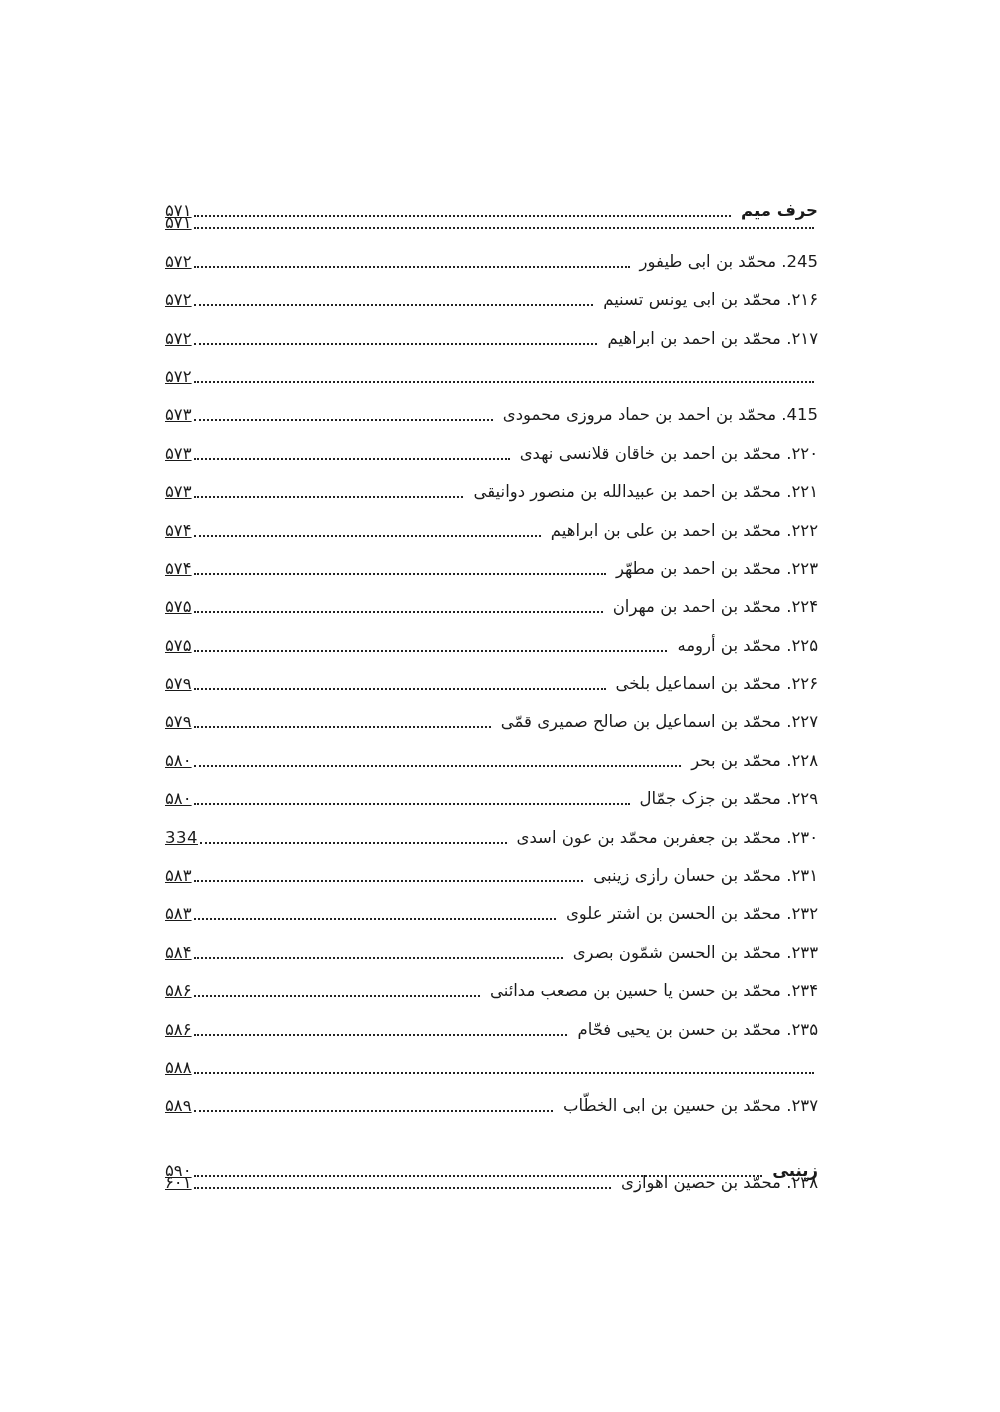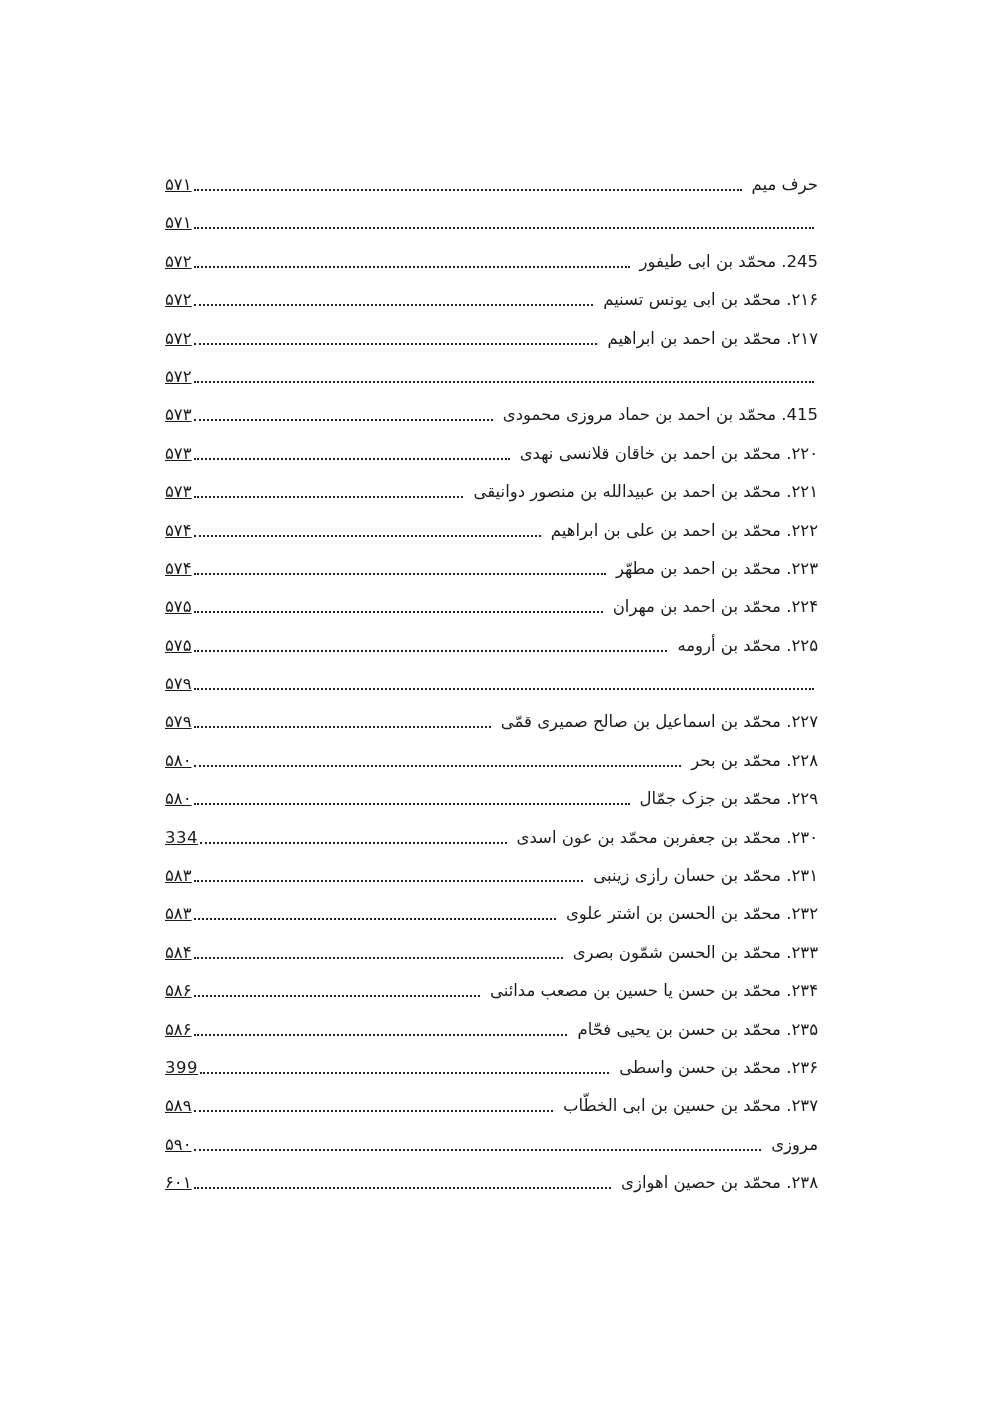--- a/index.html
+++ b/index.html
@@ -48,21 +48,22 @@
       min-width: 20px;
     }
     .toc-page {
       flex: 0 0 auto;
       direction: rtl;
       unicode-bidi: isolate;
       letter-spacing: 0.5px;
       text-decoration: underline;
     }
     .toc-row.section .toc-title {
-      font-weight: normal;
+      font-weight: bold;
+      margin-top: 26px;
     }
   </style>
 </head>
 <body>
 
 <div class="toc">
   <div class="toc-row section">
     <span class="toc-title">حرف میم</span>
     <span class="toc-leader"></span>
     <span class="toc-page">۵۷۱</span>
@@ -119,20 +120,21 @@
     <span class="toc-title">۲۲۴. محمّد بن احمد بن مهران</span>
     <span class="toc-leader"></span>
     <span class="toc-page">۵۷۵</span>
   </div>
   <div class="toc-row">
     <span class="toc-title">۲۲۵. محمّد بن أرومه</span>
     <span class="toc-leader"></span>
     <span class="toc-page">۵۷۵</span>
   </div>
   <div class="toc-row">
+    <span class="toc-title">۲۲۶. محمّد بن اسماعیل بلخی</span>
     <span class="toc-leader"></span>
     <span class="toc-page">۵۷۹</span>
   </div>
   <div class="toc-row">
     <span class="toc-title">۲۲۷. محمّد بن اسماعیل بن صالح صمیری قمّی</span>
     <span class="toc-leader"></span>
     <span class="toc-page">۵۷۹</span>
   </div>
   <div class="toc-row">
     <span class="toc-title">۲۲۸. محمّد بن بحر</span>
@@ -168,31 +170,30 @@
     <span class="toc-title">۲۳۴. محمّد بن حسن یا حسین بن مصعب مدائنی</span>
     <span class="toc-leader"></span>
     <span class="toc-page">۵۸۶</span>
   </div>
   <div class="toc-row">
     <span class="toc-title">۲۳۵. محمّد بن حسن بن یحیی فحّام</span>
     <span class="toc-leader"></span>
     <span class="toc-page">۵۸۶</span>
   </div>
   <div class="toc-row">
-    <span class="toc-title">۲۳۶. محمّد بن حسن واسطی</span>
-    <span class="toc-leader"></span>
-    <span class="toc-page">399</span>
+    <span class="toc-leader"></span>
+    <span class="toc-page">۵۸۸</span>
   </div>
   <div class="toc-row">
     <span class="toc-title">۲۳۷. محمّد بن حسین بن ابی الخطّاب</span>
     <span class="toc-leader"></span>
     <span class="toc-page">۵۸۹</span>
   </div>
   <div class="toc-row section">
-    <span class="toc-title">مروزی</span>
+    <span class="toc-title">زینبی</span>
     <span class="toc-leader"></span>
     <span class="toc-page">۵۹۰</span>
   </div>
   <div class="toc-row">
     <span class="toc-title">۲۳۸. محمّد بن حصین اهوازی</span>
     <span class="toc-leader"></span>
     <span class="toc-page">۶۰۱</span>
   </div>
 </div>
 

